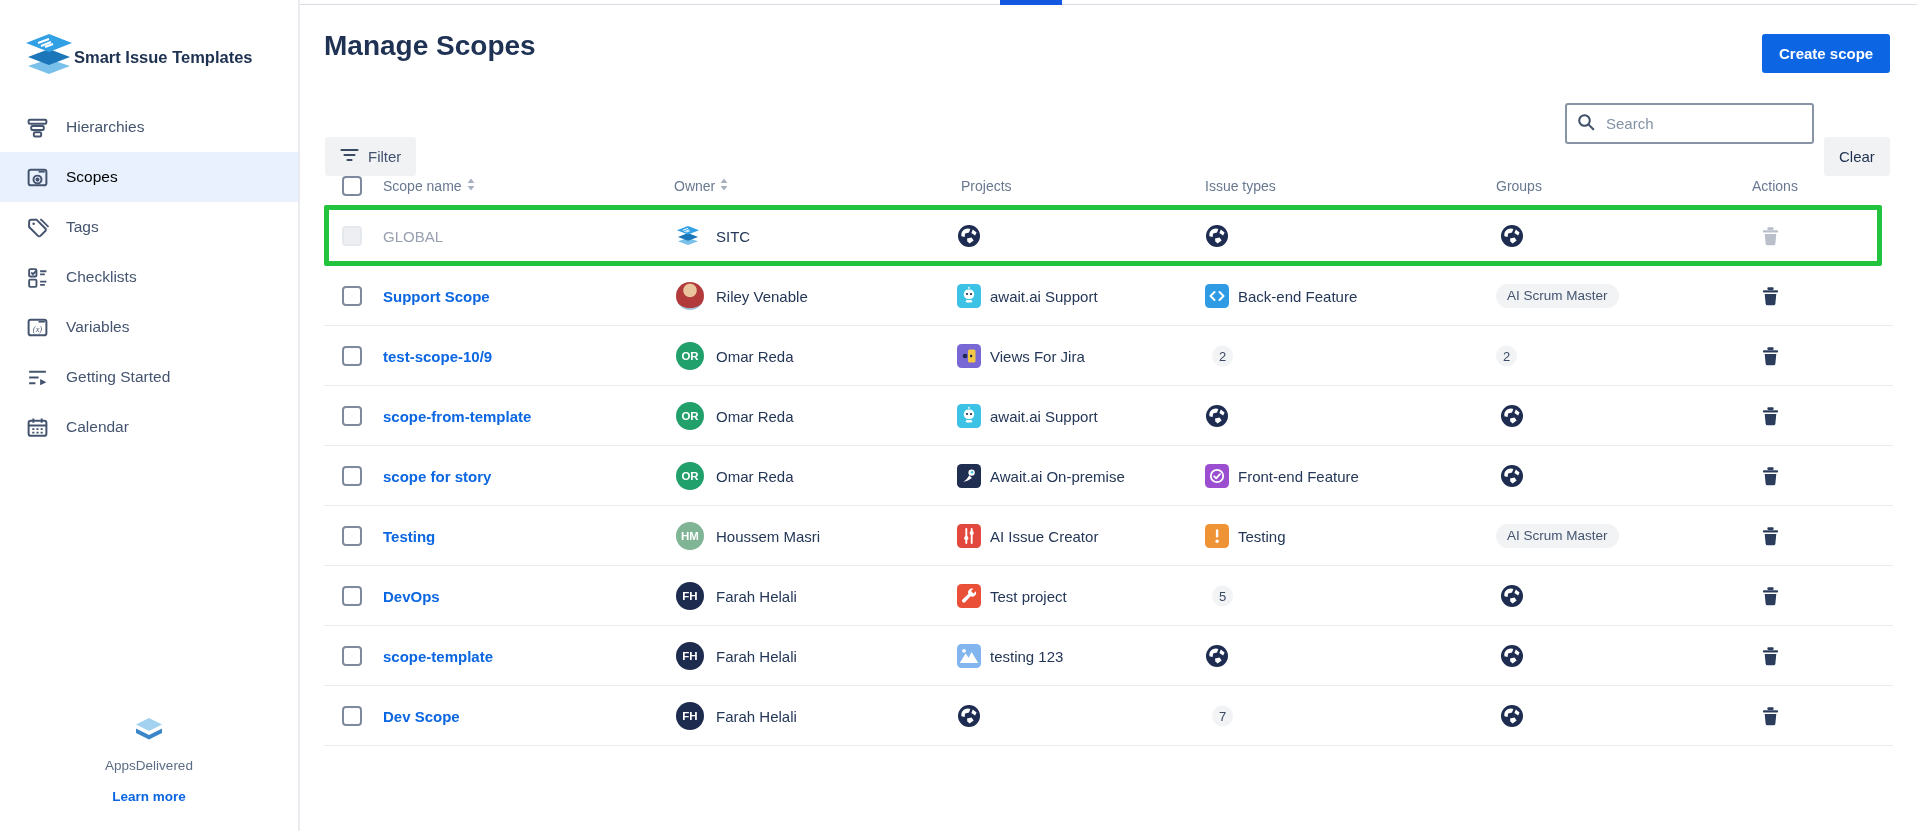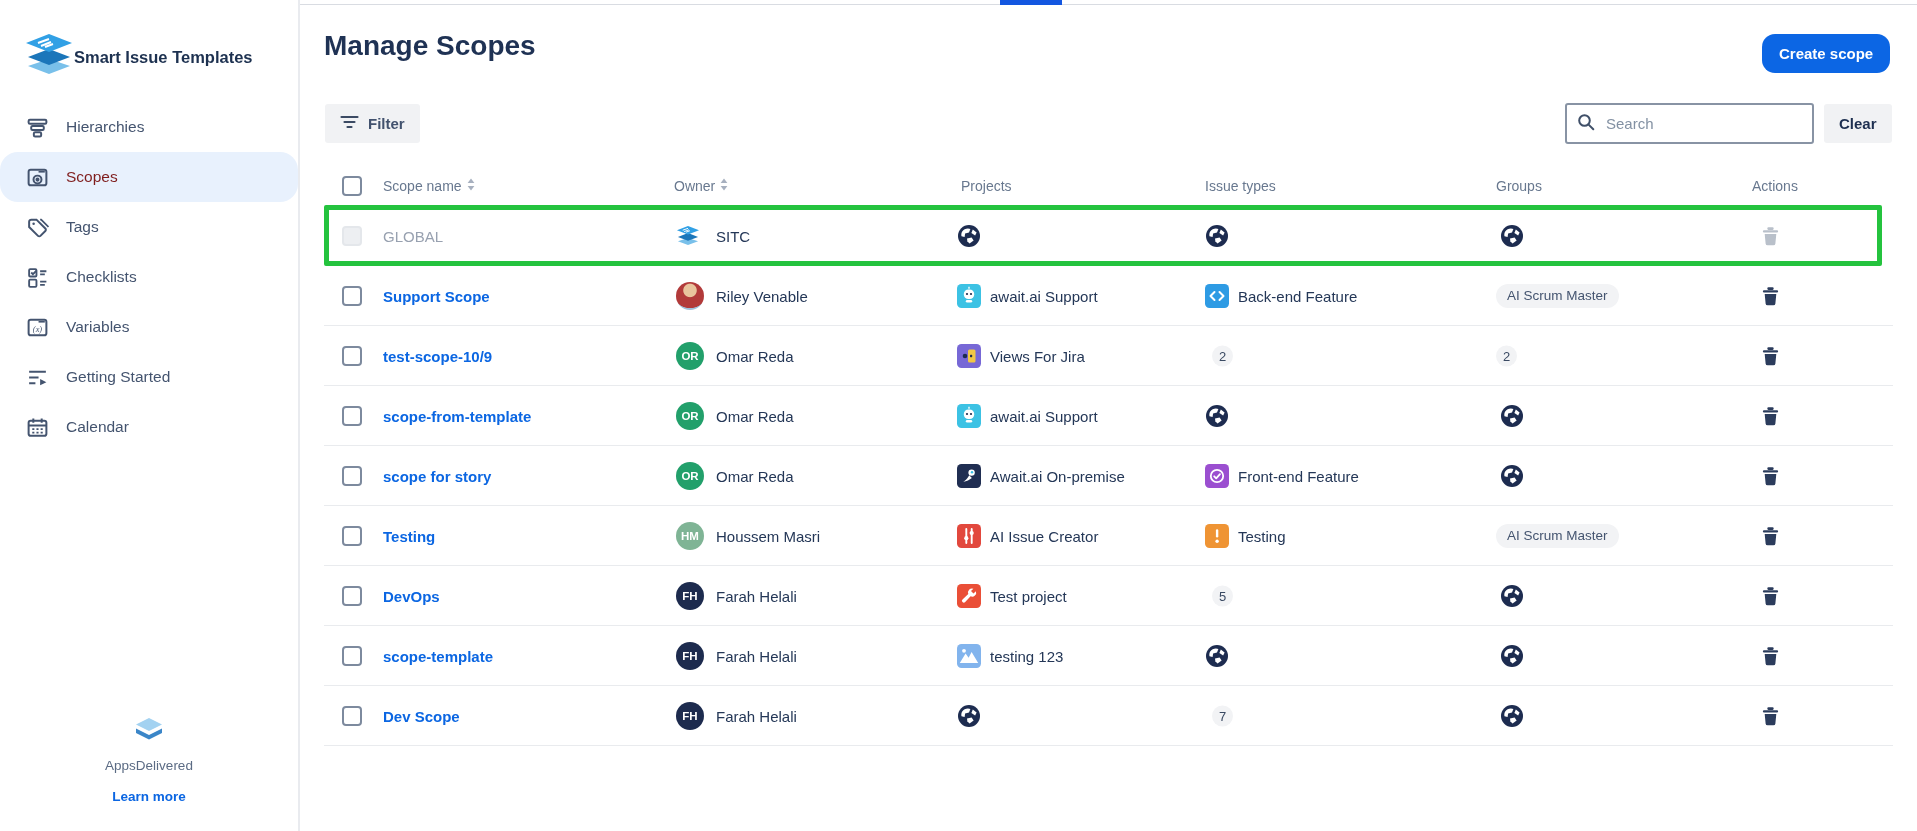--- a/index.html
+++ b/index.html
@@ -10,34 +10,34 @@
   .top-tab{position:absolute;left:1000px;top:0;width:62px;height:5px;background:#1356e0;}
   
   .sidebar{position:absolute;left:0;top:0;width:298px;height:831px;background:#fff;
            border-right:2px solid #e9ebef;}
   .brand{position:absolute;left:24px;top:33px;display:flex;align-items:center;gap:0;}
   .brand-title{font-size:16.5px;font-weight:700;color:#1d3150;}
   .nav{position:absolute;left:0;top:102px;width:298px;}
   .nav-item{height:50px;display:flex;align-items:center;padding-left:25px;gap:17px;
             font-size:15.5px;color:#44546f;cursor:pointer;}
   .nav-item .nav-ic{width:24px;height:24px;display:flex;align-items:center;justify-content:center;}
-  .nav-item.selected{background:#e8f1fd;color:#7f1d1d;border-radius:18px;}
+  .nav-item.selected{background:#e8f1fd;color:#000000;}
   .side-foot{position:absolute;left:0;top:718px;width:298px;text-align:center;}
   .side-foot .ad-ic{display:inline-block;}
   .ad-name{margin-top:9px;font-size:13.5px;color:#5b6b84;}
   .ad-link{margin-top:16px;font-size:13.5px;font-weight:700;color:#0b66e2;cursor:pointer;}
   
   .page-title{position:absolute;left:324px;top:30px;font-size:28px;font-weight:700;color:#1f3254;}
   .btn-primary{position:absolute;left:1762px;top:34px;height:39px;padding:0 17px;
                background:#0c66e4;color:#fff;font-size:15px;font-weight:700;border:none;
-               border-radius:13px;display:flex;align-items:center;cursor:pointer;
+               border-radius:3px;display:flex;align-items:center;cursor:pointer;
                font-family:"Liberation Sans",sans-serif;}
-  .btn-subtle{height:39px;background:#f1f2f4;color:#42526e;font-size:15px;font-weight:700;
+  .btn-subtle{height:39px;background:#f1f2f4;color:#42526e;font-size:15px;font-weight:400;
               border:none;border-radius:3px;display:flex;align-items:center;gap:9px;
-              cursor:pointer;font-family:"Liberation Sans",sans-serif;}
+              cursor:pointer;font-family:"Liberation Sans",sans-serif;margin-top:33px;}
   .btn-filter{position:absolute;left:325px;top:104px;padding:0 15px;}
   .btn-clear{position:absolute;left:1824px;top:104px;padding:0 15px;color:#1d2f50;}
   .searchbox{position:absolute;left:1565px;top:103px;width:249px;height:41px;background:#fff;
              border:2px solid #8893a4;border-radius:3px;box-sizing:border-box;
              display:flex;align-items:center;padding:0 10px;gap:9px;}
   .searchbox input{border:none;outline:none;flex:1;font-size:15px;color:#243757;
                    font-family:"Liberation Sans",sans-serif;background:transparent;}
   .searchbox input::placeholder{color:#8391a3;}
   
   .table{position:absolute;left:324px;top:166px;width:1569px;}

